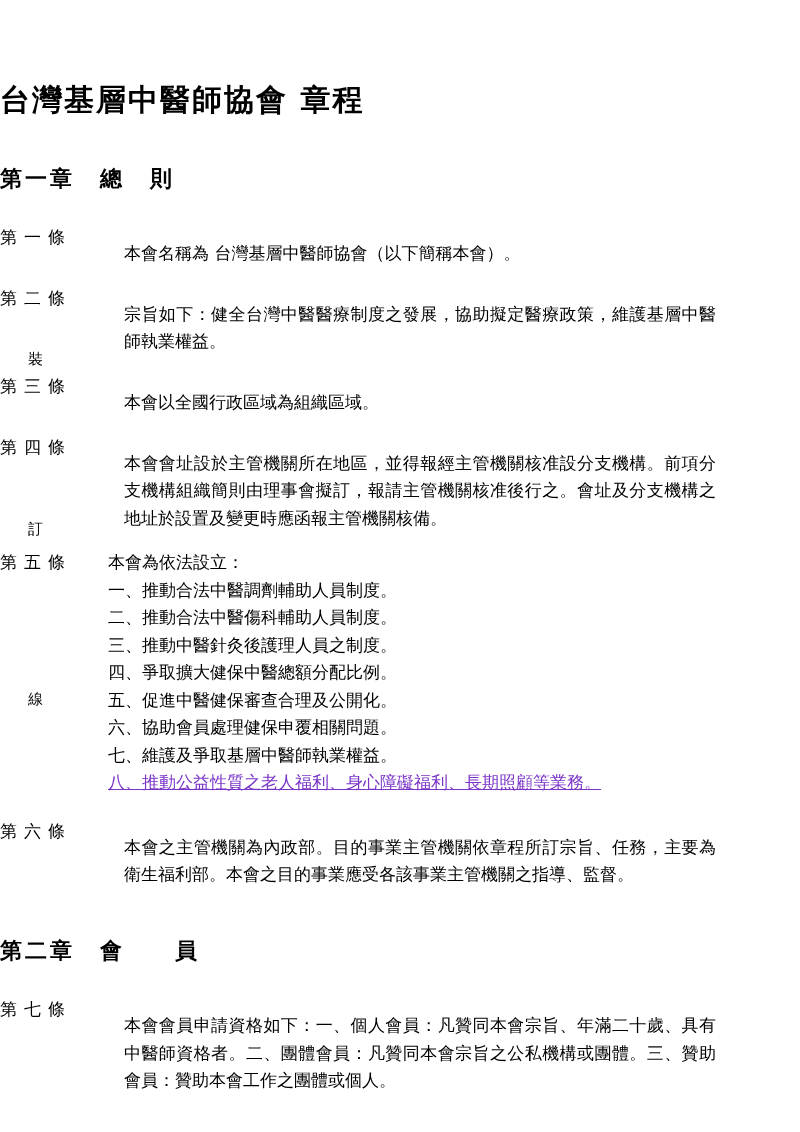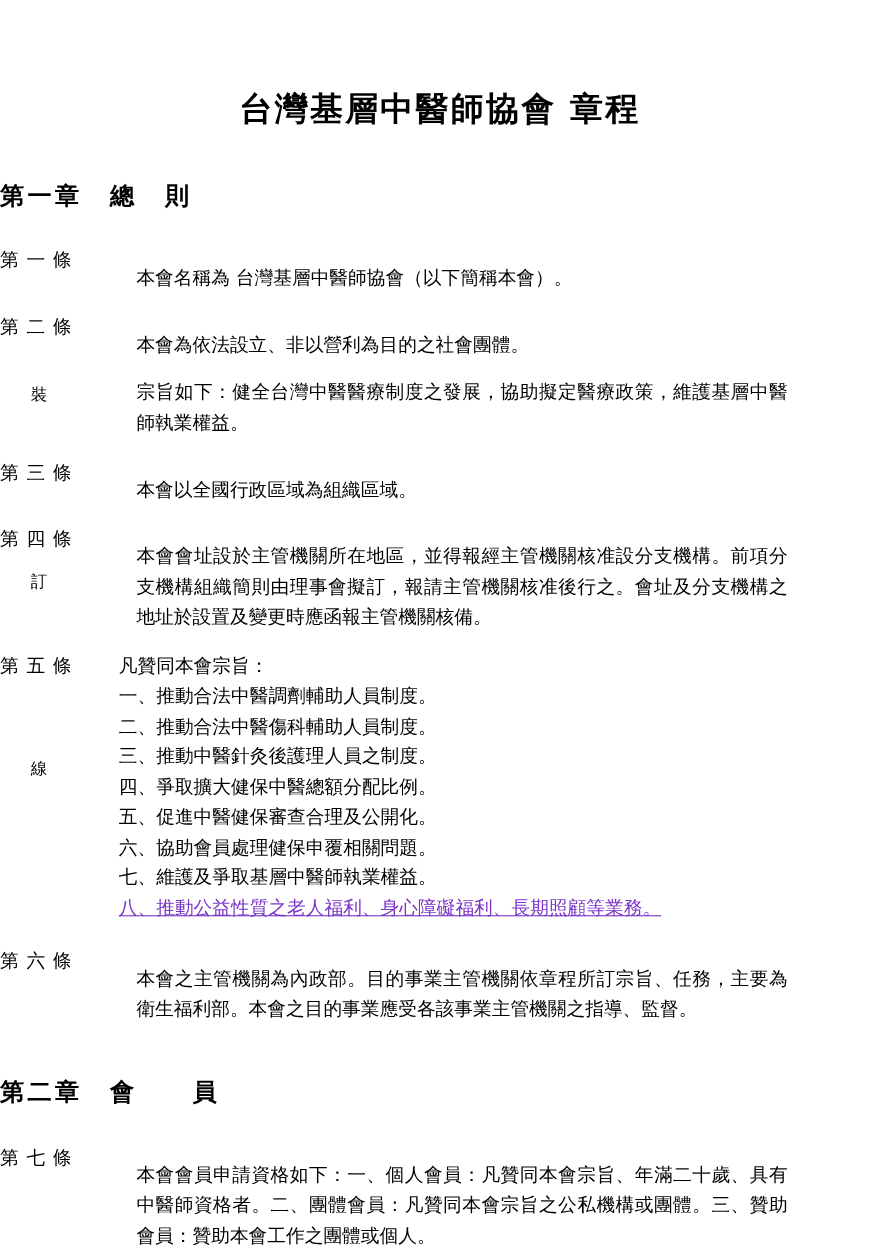--- a/index.html
+++ b/index.html
@@ -16,21 +16,21 @@
     overflow: hidden;
   }
   .page {
     position: relative;
     width: 800px;
     height: 1132px;
     box-sizing: border-box;
     padding: 0;
   }
   .doc-title {
-    text-align: center;
+    text-align: left;
     font-size: 30px;
     font-weight: bold;
     letter-spacing: 2px;
     margin: 0;
     padding-top: 82px;
     line-height: 1.2;
   }
   .chapter-heading {
     text-align: left;
     font-size: 22px;
@@ -115,21 +115,20 @@
       <div class="art-body">
         <p>本會名稱為 台灣基層中醫師協會（以下簡稱本會）。</p>
       </div>
     </div>
 
     <div class="article">
       <div class="art-label">
         <span>第</span><span class="num-gap">二</span><span>條</span>
       </div>
       <div class="art-body">
-        <p>本會為依法設立、非以營利為目的之社會團體。</p>
         <p>宗旨如下：健全台灣中醫醫療制度之發展，協助擬定醫療政策，維護基層中醫師執業權益。</p>
       </div>
     </div>
 
     <div class="article">
       <div class="art-label">
         <span>第</span><span class="num-gap">三</span><span>條</span>
       </div>
       <div class="art-body">
         <p>本會以全國行政區域為組織區域。</p>
@@ -143,21 +142,21 @@
       <div class="art-body">
         <p>本會會址設於主管機關所在地區，並得報經主管機關核准設分支機構。前項分支機構組織簡則由理事會擬訂，報請主管機關核准後行之。會址及分支機構之地址於設置及變更時應函報主管機關核備。</p>
       </div>
     </div>
 
     <div class="article">
       <div class="art-label">
         <span>第</span><span class="num-gap">五</span><span>條</span>
       </div>
       <div class="art-body art-5-list">
-        <p>凡贊同本會宗旨：</p>
+        <p>本會為依法設立：</p>
         <p class="sub-item">一、推動合法中醫調劑輔助人員制度。</p>
         <p class="sub-item">二、推動合法中醫傷科輔助人員制度。</p>
         <p class="sub-item">三、推動中醫針灸後護理人員之制度。</p>
         <p class="sub-item">四、爭取擴大健保中醫總額分配比例。</p>
         <p class="sub-item">五、促進中醫健保審查合理及公開化。</p>
         <p class="sub-item">六、協助會員處理健保申覆相關問題。</p>
         <p class="sub-item">七、維護及爭取基層中醫師執業權益。</p>
         <p class="sub-item link-item">八、推動公益性質之老人福利、身心障礙福利、長期照顧等業務。</p>
       </div>
     </div>

